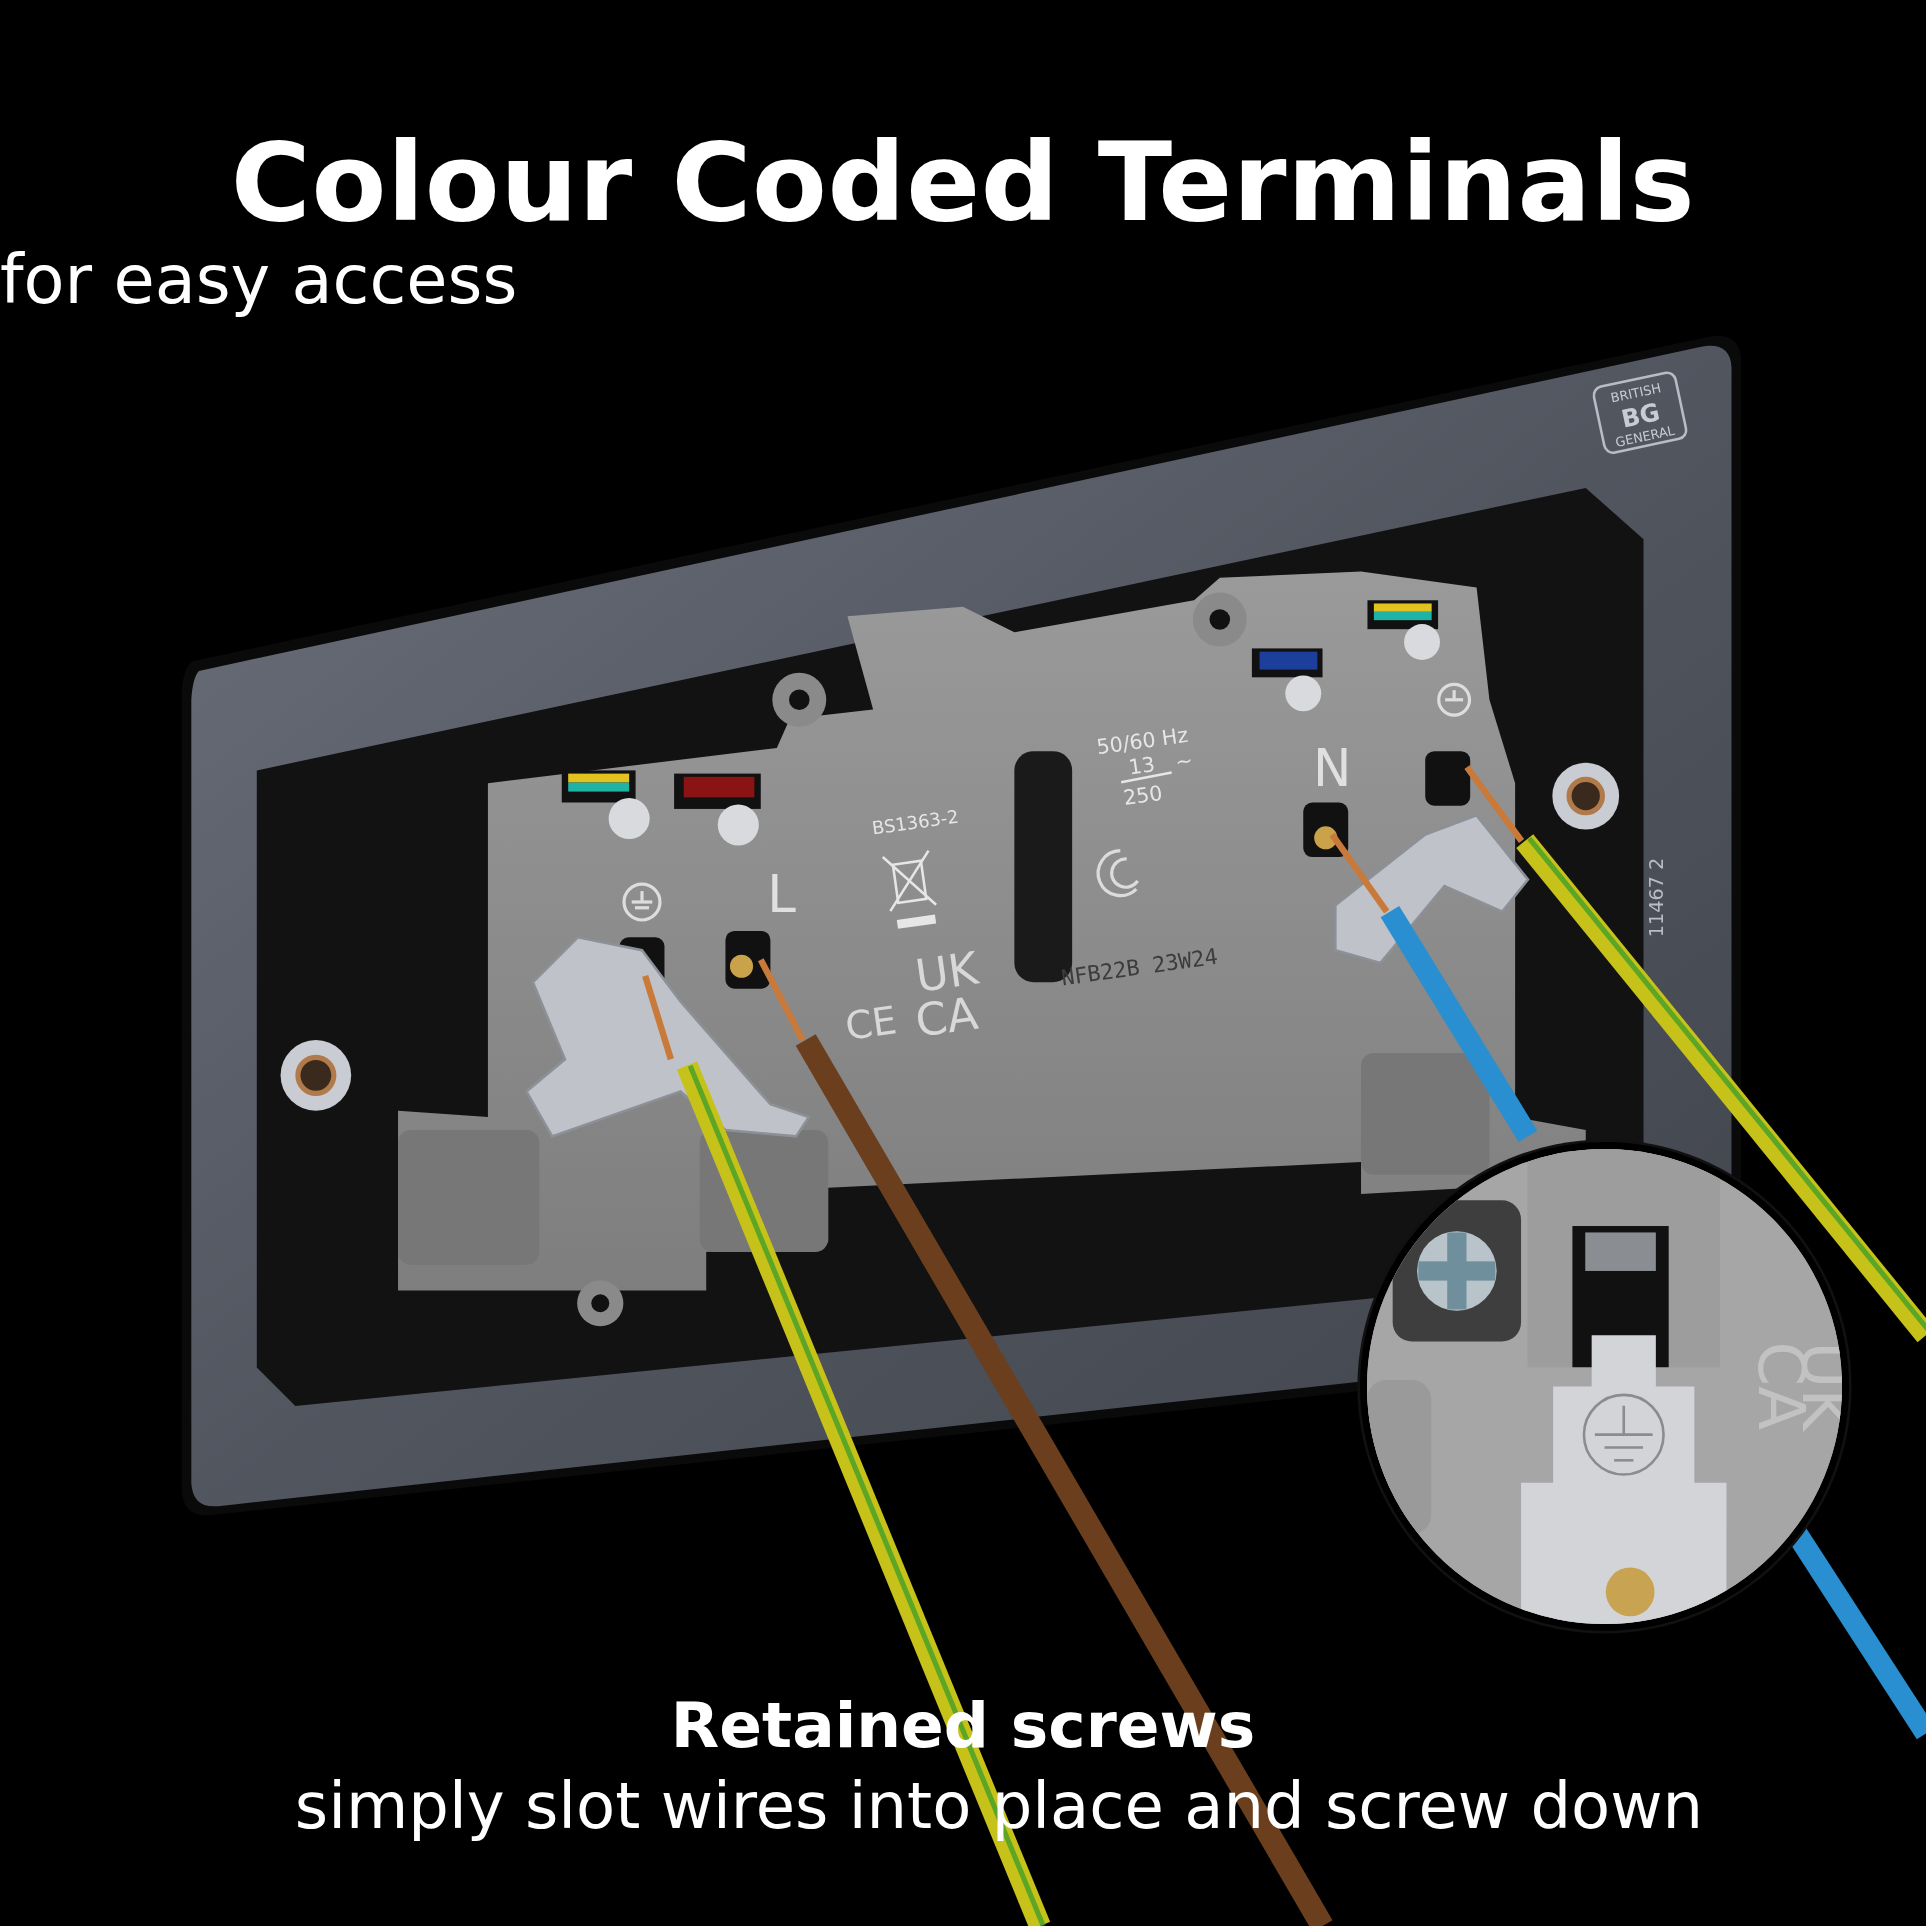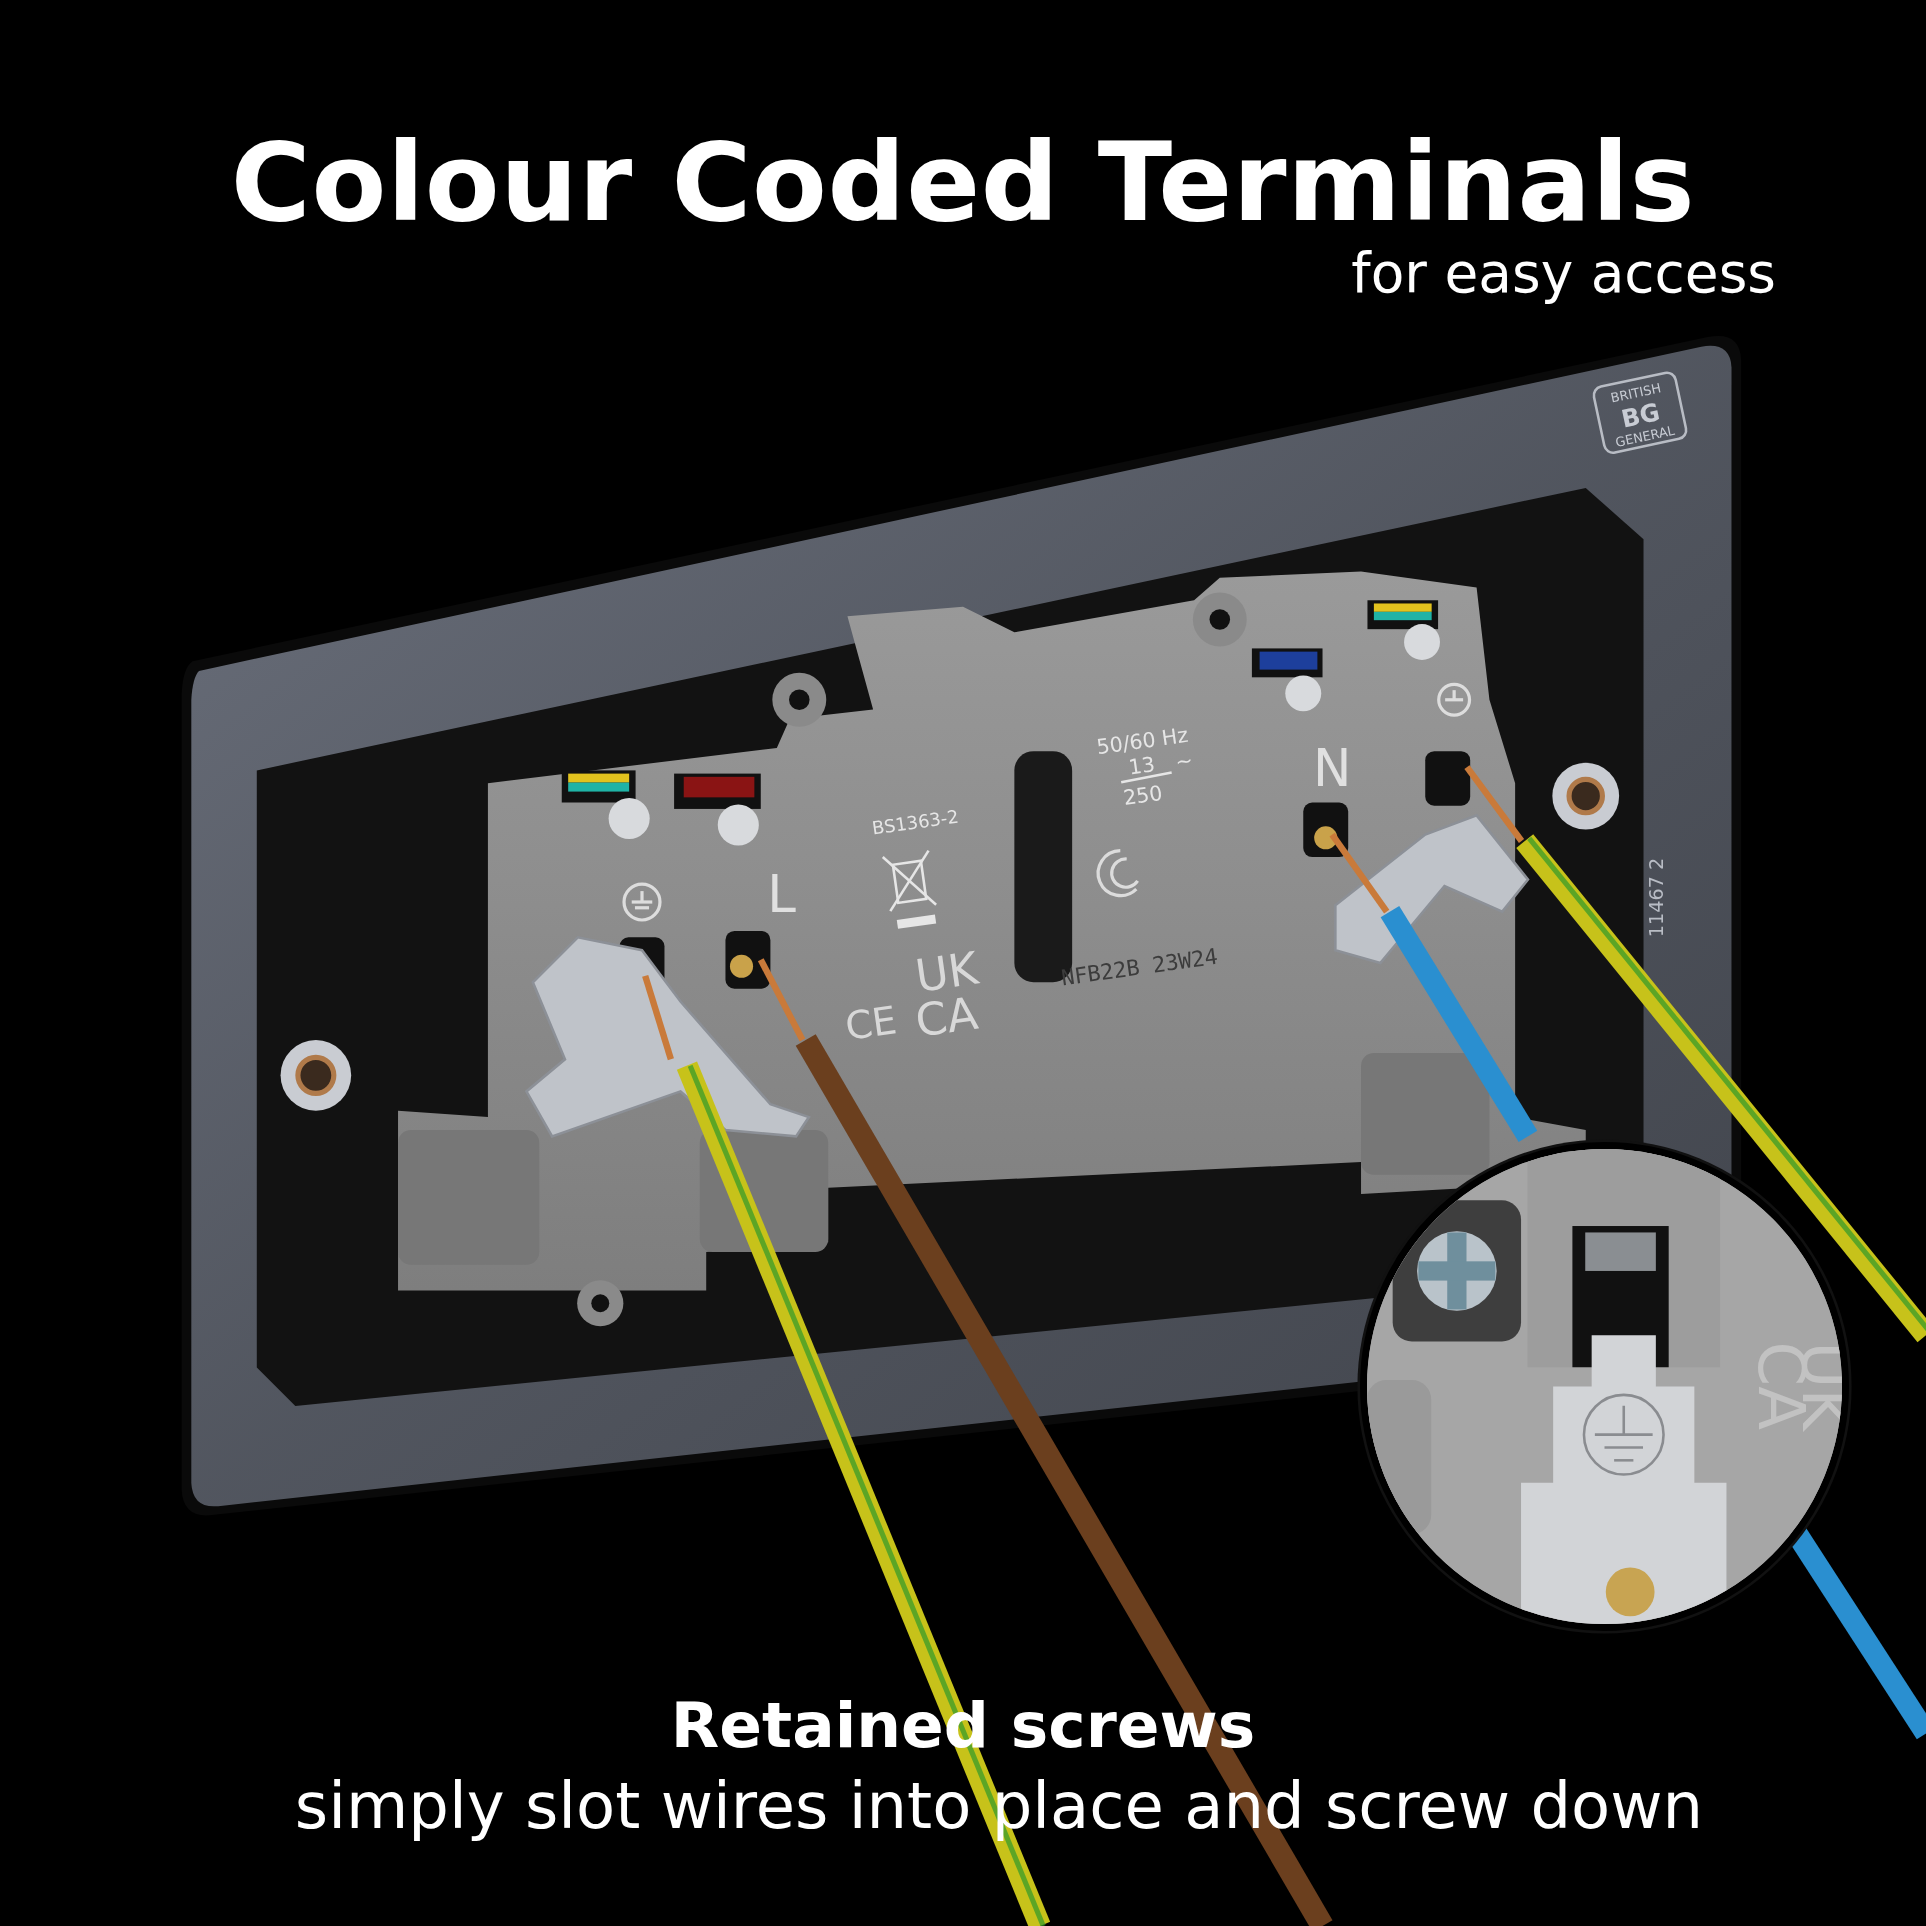--- a/index.html
+++ b/index.html
@@ -1,18 +1,18 @@
 <!DOCTYPE html>
 <html style="font-size:10.3px"><head>
 <meta charset="utf-8">
 <style>
   html,body{margin:0;padding:0;background:#000;}
   body{width:1926px;height:1926px;position:relative;overflow:hidden;font-family:"DejaVu Sans","Liberation Sans",sans-serif;color:#fff;}
   .headline{position:absolute;left:0;width:1926px;text-align:center;top:119px;font-size:109px;font-weight:bold;letter-spacing:0.6px;}
-  .subhead{position:absolute;left:0;width:1776px;text-align:right;top:241px;font-size:55px;font-weight:normal;}
+  .subhead{position:absolute;left:0;width:1776px;text-align:left;top:241px;font-size:67px;font-weight:normal;}
   .caption-title{position:absolute;left:0;width:1926px;text-align:center;top:1689px;font-size:63px;font-weight:bold;z-index:10;}
   .caption-body{position:absolute;left:0;width:1926px;text-align:center;top:1769px;font-size:64px;z-index:10;padding-left:36px;}
   svg.scene{position:absolute;left:0;top:0;}
   .inset{position:absolute;left:1360px;top:1142px;width:475px;height:475px;border-radius:50%;overflow:hidden;border:7.7px solid #000;background:#a4a4a4;box-shadow:0 0 0 2.6px #111;}
 </style>
 </head>
 <body>
 
 <div class="headline">Colour Coded Terminals</div>
 <div class="subhead">for easy access</div>

